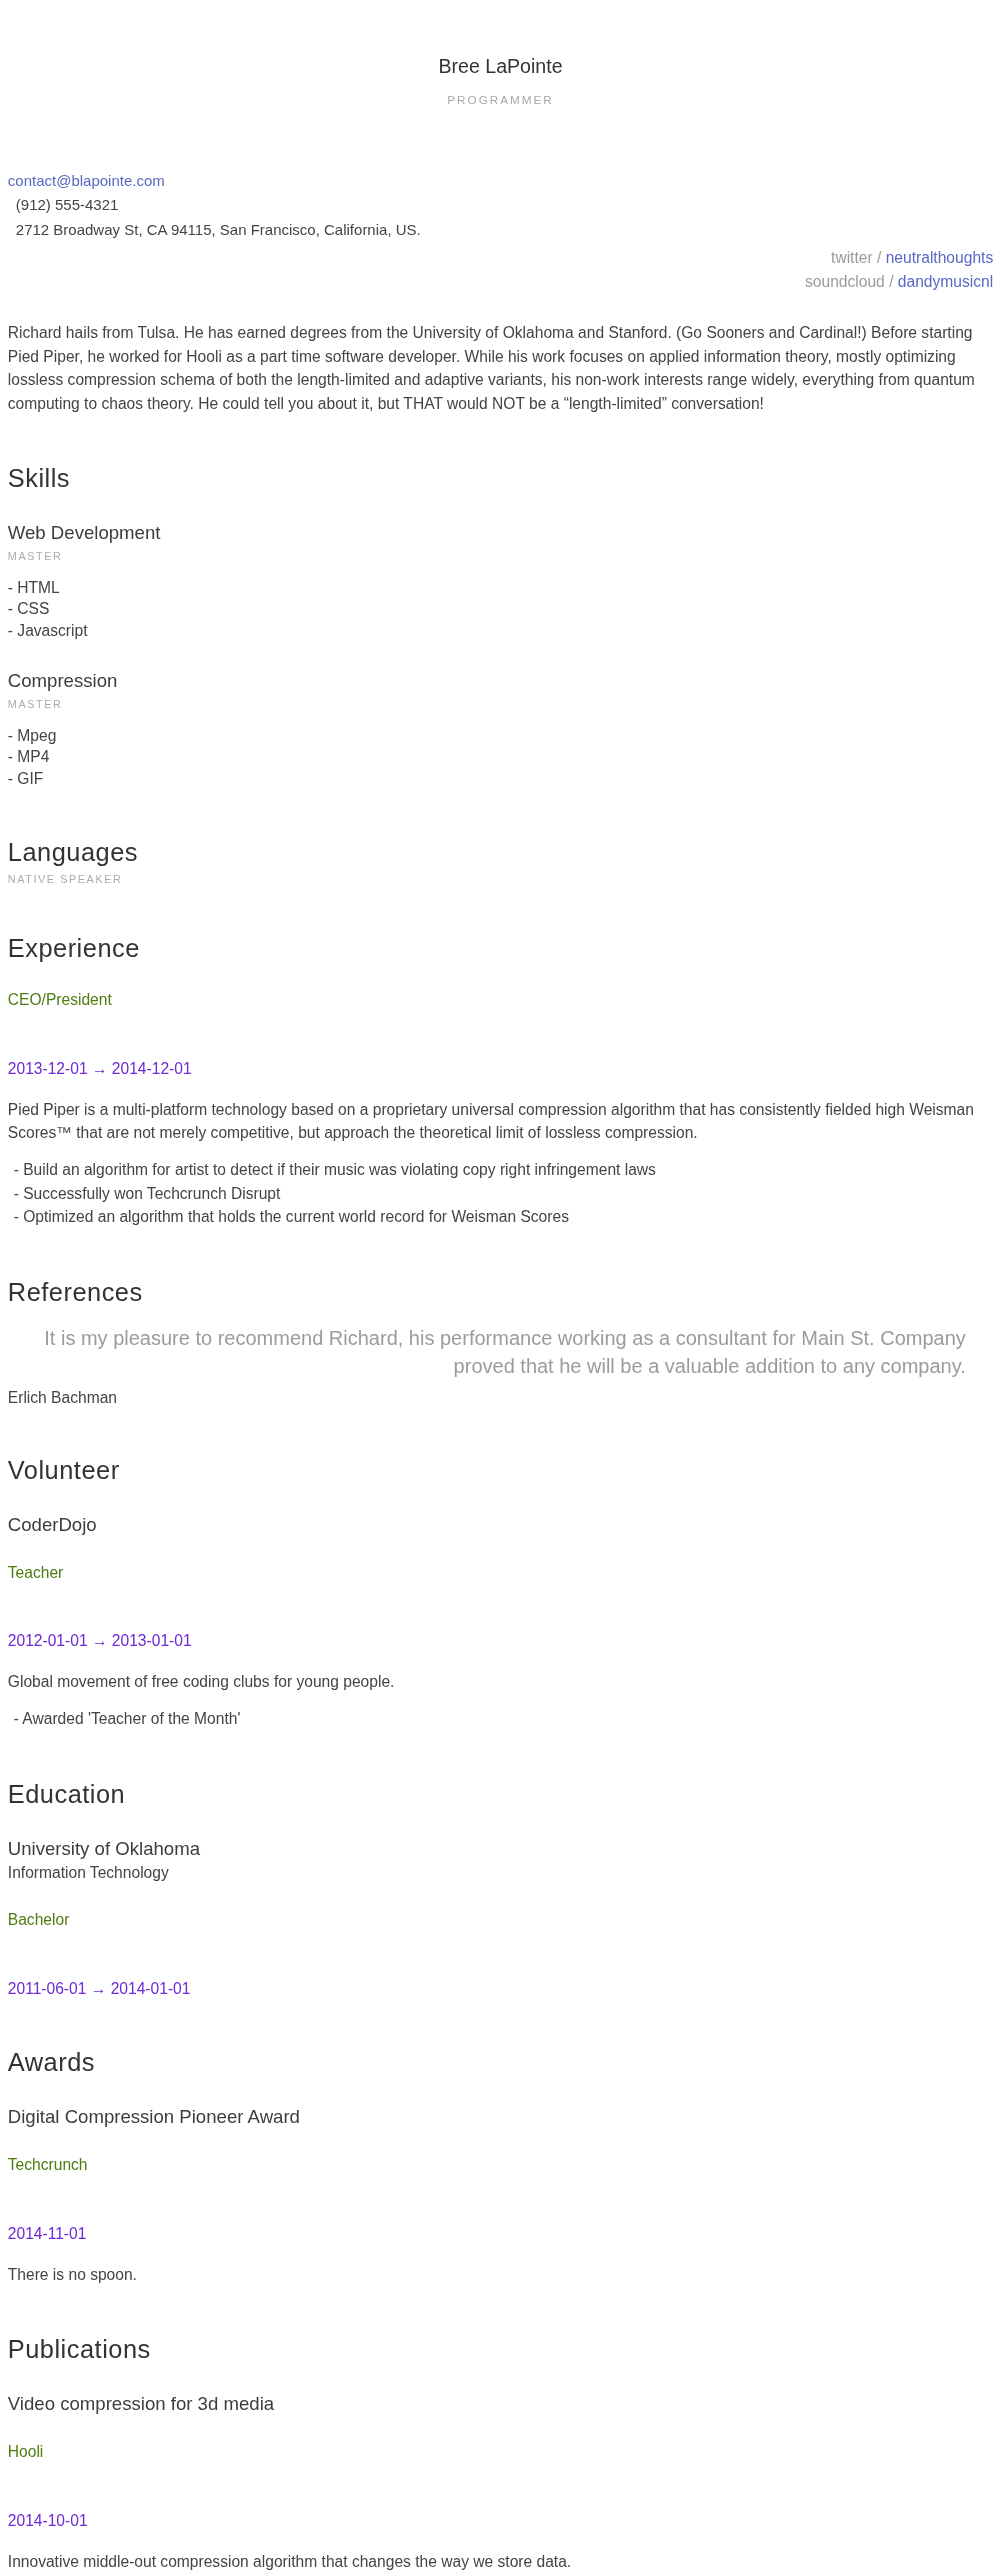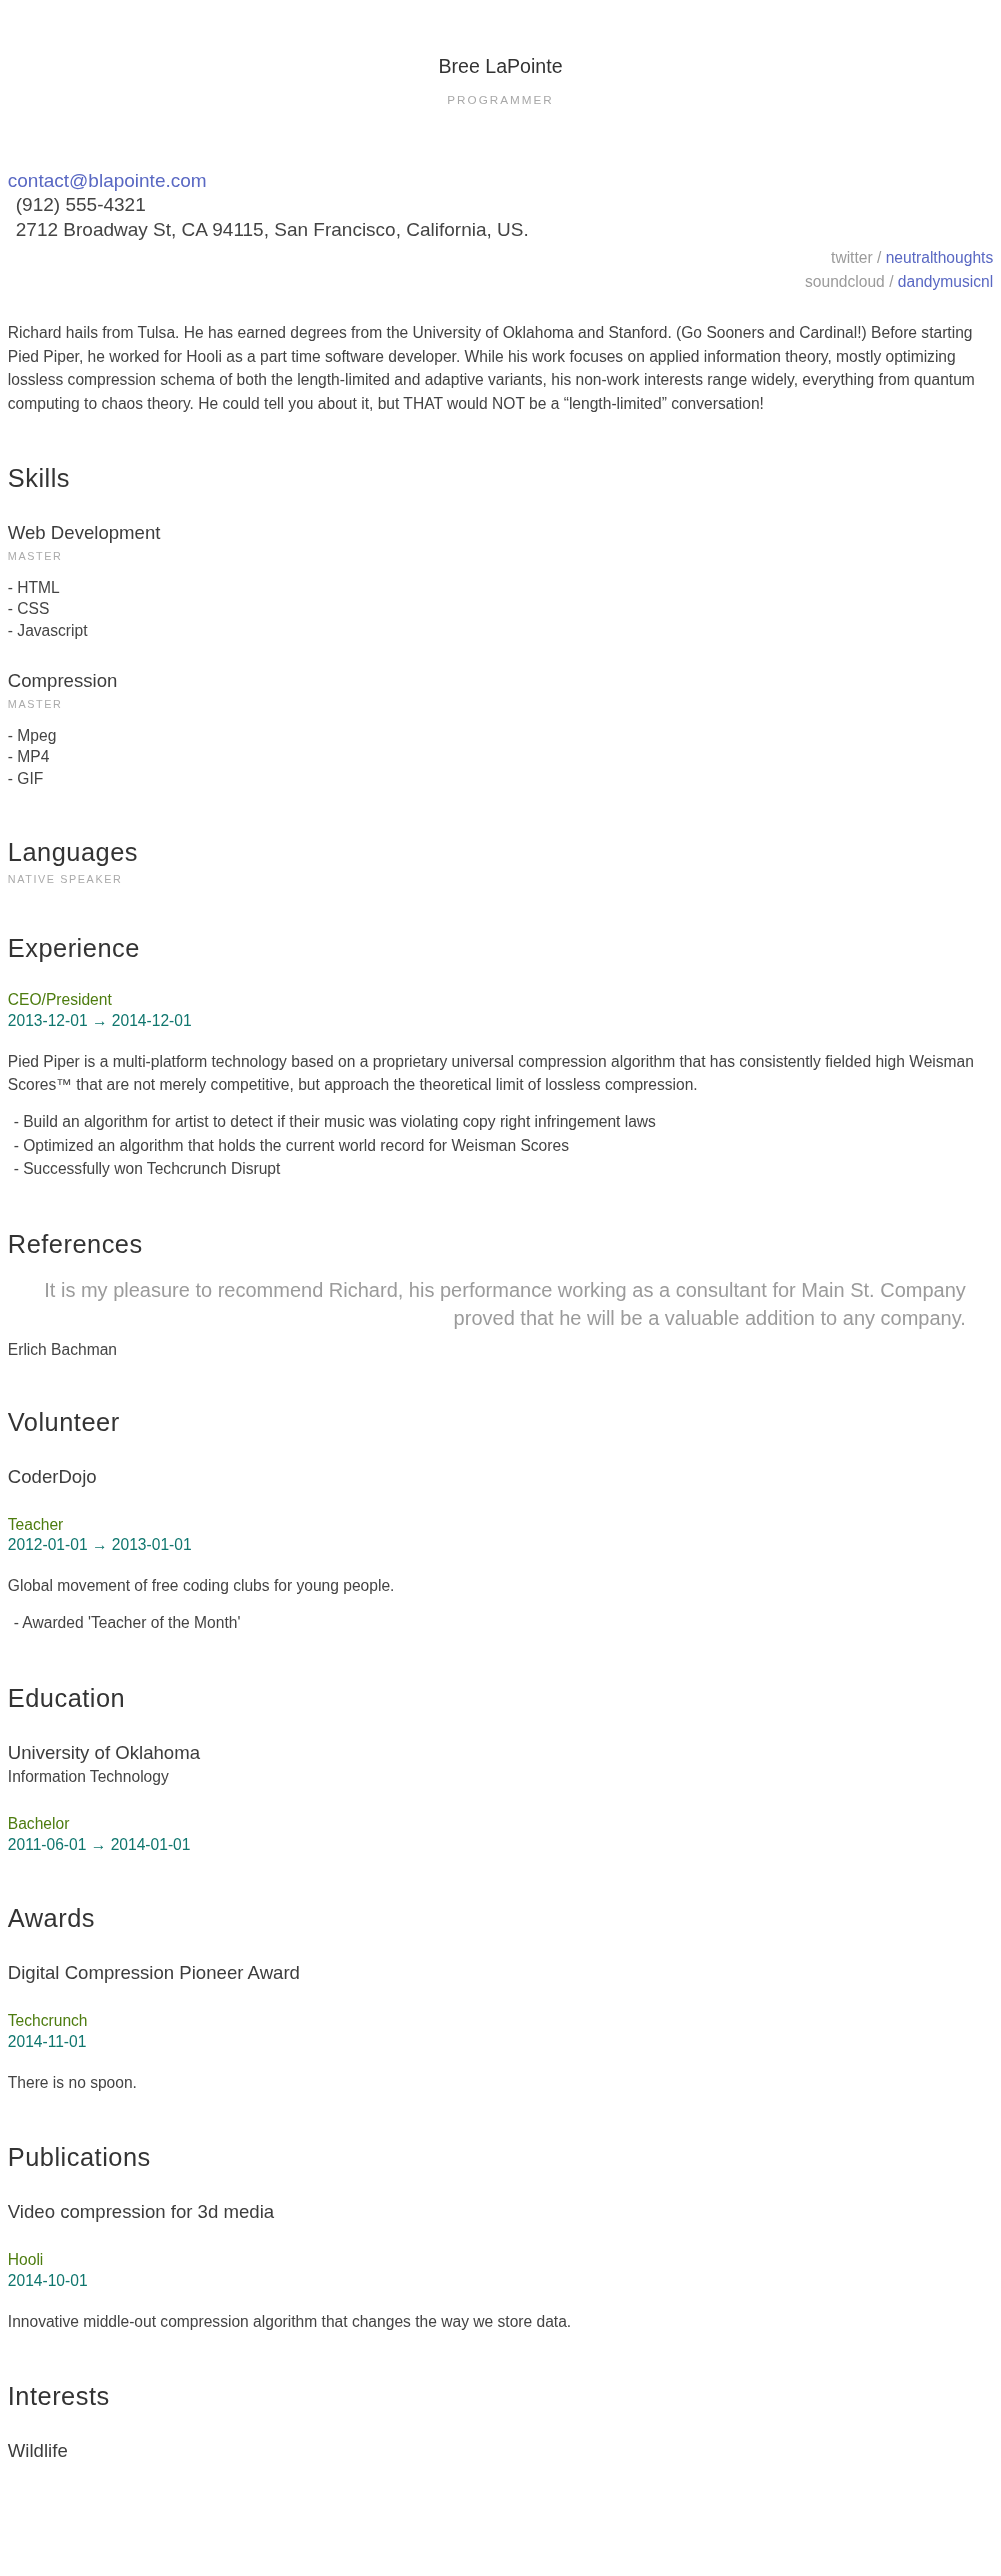--- a/index.html
+++ b/index.html
@@ -24,21 +24,21 @@
   .label {
     margin-top: 14.7px;
     text-align: center;
     font-size: 11.7px;
     letter-spacing: 2px;
     color: #a8a8a8;
     font-weight: 400;
   }
 
   
-  .contact { margin-top: 63px; font-size: 19px; line-height: 24.4px; }
+  .contact { margin-top: 63px; font-size: 15px; line-height: 24.4px; }
   a.link { color: #5968c3; text-decoration: none; cursor: pointer; }
   .contact .line { color: #444444; margin-left: 8px; }
 
   
   .profiles { margin-top: 3.9px; text-align: right; font-size: 15.6px; line-height: 24.4px; }
   .profiles .network, .profiles .sep { color: #9b9b9b; }
 
   
   .summary {
     margin-top: 26.4px;
@@ -66,21 +66,21 @@
     margin-top: 5.9px;
     font-size: 10.8px;
     letter-spacing: 1.6px;
     color: #aaaaaa;
   }
   ul.plain { list-style: none; margin-top: 14.7px; font-size: 15.6px; line-height: 21.5px; color: #444444; }
   ul.plain li::before { content: "- "; }
   ul.indented { padding-left: 5.9px; margin-top: 13.7px; line-height: 23.5px; }
 
   .position { margin-top: 27px; font-size: 15.6px; color: #4d7c0f; line-height: 20.5px; }
-  .dates { font-size: 15.6px; color: #0f766e; line-height: 20.5px; }
+  .dates { font-size: 15.6px; color: #6d28d9; line-height: 20.5px; margin-top: 48px; }
   .entry-summary { margin-top: 18.6px; font-size: 15.6px; line-height: 23.5px; color: #444444; max-width: 986px; }
 
   .quote {
     margin-top: 17px;
     font-size: 20px;
     line-height: 28px;
     color: #9b9b9b;
     max-width: 958px;
     text-align: right;
   }
@@ -144,22 +144,22 @@
     <div class="mini-label">NATIVE SPEAKER</div>
   </section>
 
   <section>
     <h2 class="section-title">Experience</h2>
     <div class="position">CEO/President</div>
     <div class="dates">2013-12-01 → 2014-12-01</div>
     <p class="entry-summary">Pied Piper is a multi-platform technology based on a proprietary universal compression algorithm that has consistently fielded high Weisman Scores™ that are not merely competitive, but approach the theoretical limit of lossless compression.</p>
     <ul class="plain indented">
       <li>Build an algorithm for artist to detect if their music was violating copy right infringement laws</li>
+      <li>Successfully won Techcrunch Disrupt</li>
       <li>Optimized an algorithm that holds the current world record for Weisman Scores</li>
-      <li>Successfully won Techcrunch Disrupt</li>
     </ul>
   </section>
 
   <section>
     <h2 class="section-title">References</h2>
     <p class="quote">It is my pleasure to recommend Richard, his performance working as a consultant for Main St. Company proved that he will be a valuable addition to any company.</p>
     <div class="ref-name">Erlich Bachman</div>
   </section>
 
   <section>

